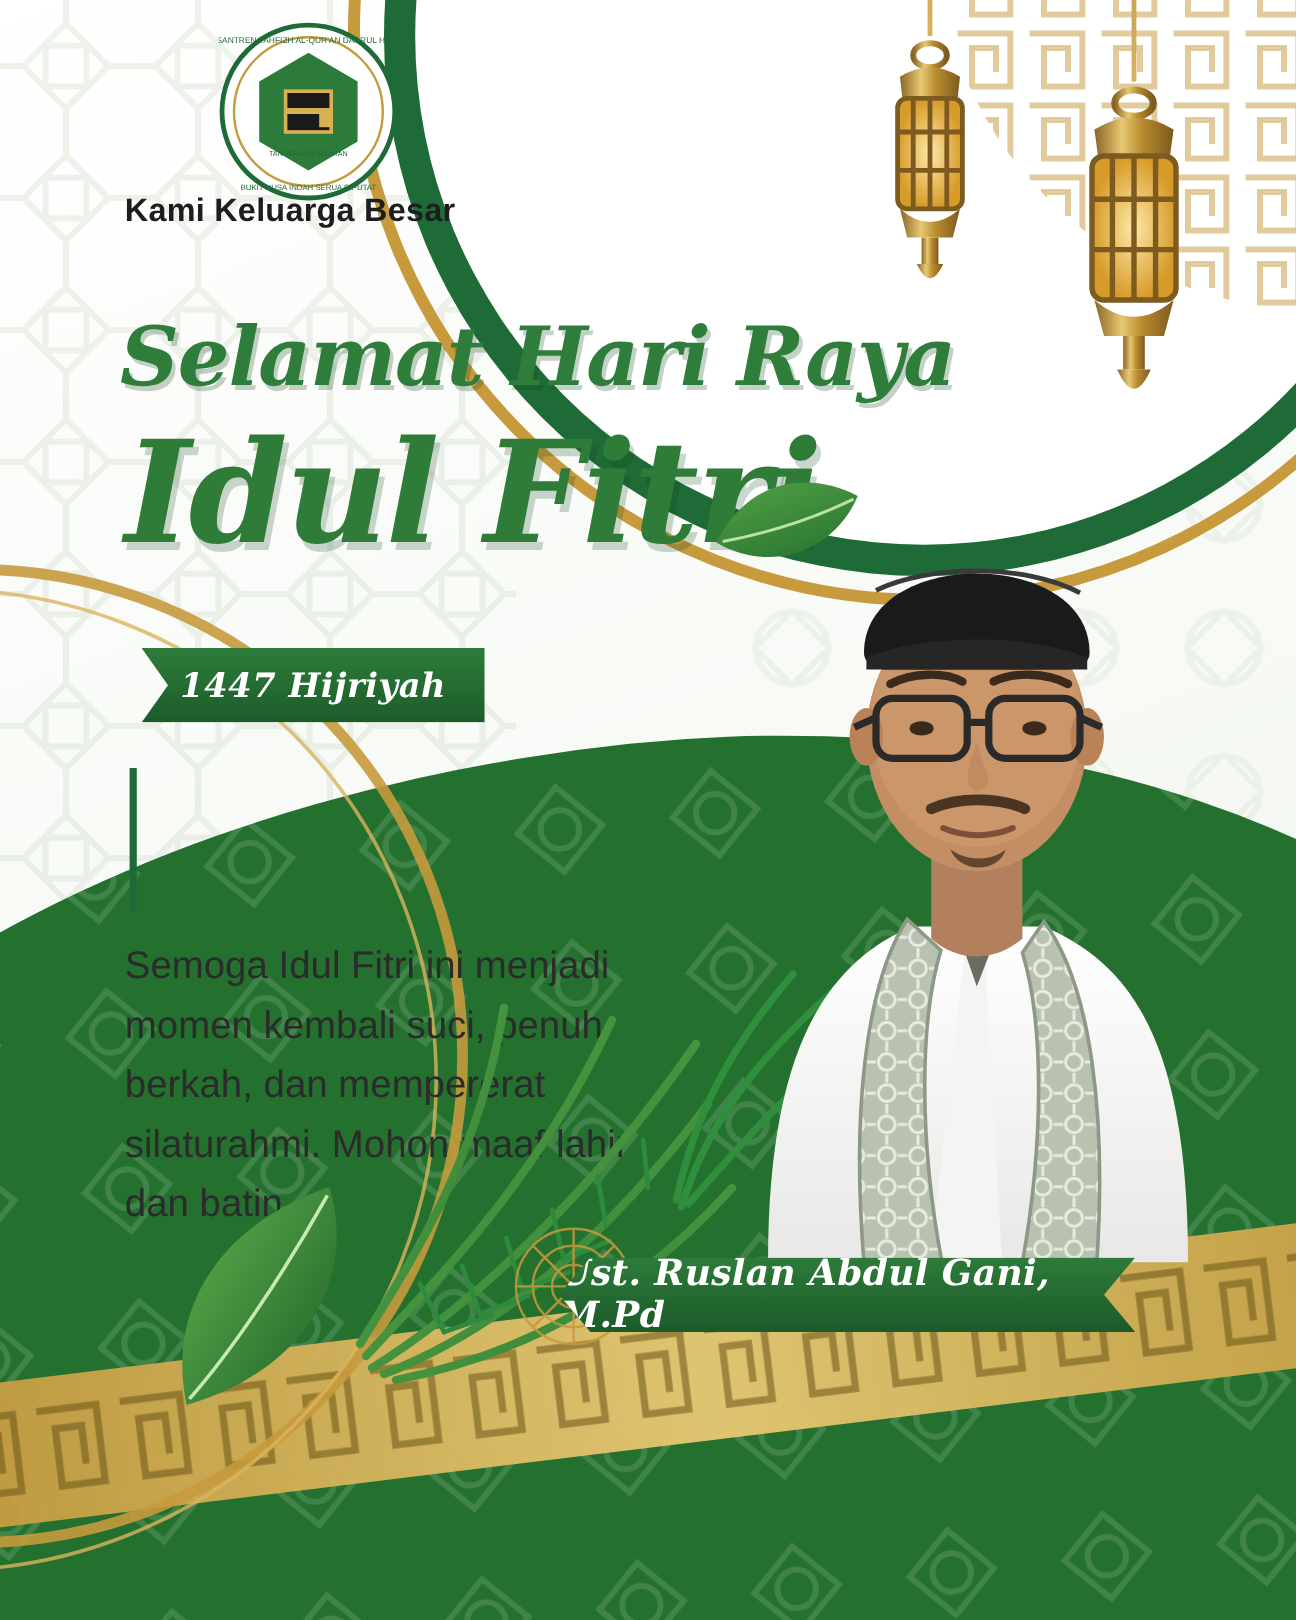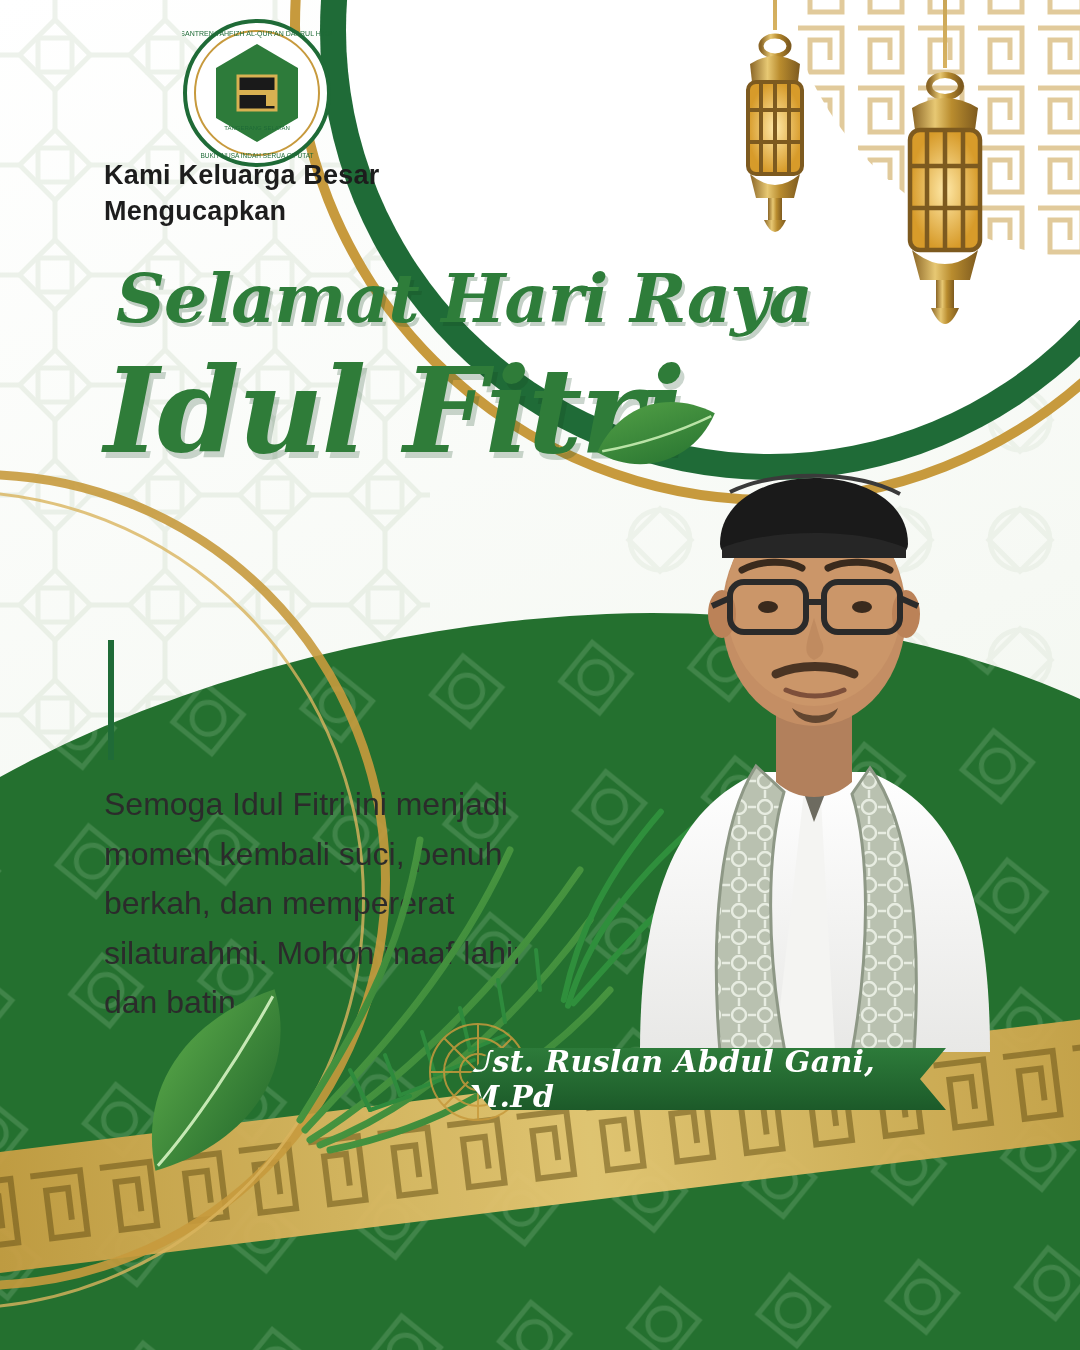--- a/index.html
+++ b/index.html
@@ -138,21 +138,20 @@
   .headline1 {
     position: absolute;
     left: 100px; top: 258px;
     font-family: "DejaVu Serif", serif;
     font-size: 68px;
     font-weight: bold;
     font-style: italic;
     letter-spacing: -1px;
     color: #2e7d3a;
     text-shadow: 3px 4px 0 rgba(20,70,30,.25);
-    margin-left: 16px;
   }
   .headline2 {
     position: absolute;
     left: 104px; top: 352px;
     font-family: "DejaVu Serif", serif;
     font-size: 118px;
     font-weight: bold;
     font-style: italic;
     letter-spacing: -2px;
     line-height: 1;
@@ -377,38 +376,40 @@
       <rect x="56" y="72" width="38" height="5" fill="#d8b152"></rect>
       <rect x="84" y="76" width="10" height="12" fill="#d8b152"></rect>
       <text x="75" y="18" font-size="7" fill="#1f6b37" text-anchor="middle" font-family="'Liberation Sans',sans-serif">PESANTREN TAHFIZH AL-QUR'AN DAARUL HIKMAH</text>
       <text x="75" y="112" font-size="6" fill="#1f6b37" text-anchor="middle" font-family="'Liberation Sans',sans-serif">TANGERANG SELATAN</text>
       <text x="75" y="140" font-size="6.5" fill="#1f6b37" text-anchor="middle" font-family="'Liberation Sans',sans-serif">BUKIT NUSA INDAH SERUA CIPUTAT</text>
     </svg>
   </div>
 
   <div class="intro">
     <div>Kami Keluarga Besar</div>
-    <div>Mengucapkan</div>
   </div>
 
   <div class="headline1">Selamat Hari Raya</div>
   <div class="headline2">Idul Fitri</div>
 
   <svg class="leaf" style="left:600px; top:380px; width:110px; height:110px; transform:rotate(25deg);" viewBox="0 0 110 110">
     <defs>
       <linearGradient id="lg1" x1="0" y1="0" x2="1" y2="1">
         <stop offset="0" stop-color="#5aa84a"></stop>
         <stop offset="1" stop-color="#1f6b2c"></stop>
       </linearGradient>
     </defs>
     <path d="M10 95 C10 40 50 8 100 10 C102 60 62 100 10 95 Z" fill="url(#lg1)"></path>
     <path d="M14 92 C45 70 75 42 98 14" stroke="#b9e3a6" stroke-width="2.5" fill="none"></path>
   </svg>
 
   <div class="ribbon-outline"></div>
+  <div class="ribbon">
+    <span>1447 Hijriyah</span>
+  </div>
 
   <div class="divider-bar"></div>
 
   <div class="message">Semoga Idul Fitri ini menjadi momen kembali suci, penuh berkah, dan mempererat silaturahmi. Mohon maaf lahir dan batin.</div>
 
   <svg style="position:absolute;left:250px;bottom:180px;width:420px;height:360px;" viewBox="0 0 420 360">
     <defs>
       <linearGradient id="palm" x1="0" y1="0" x2="1" y2="1">
         <stop offset="0" stop-color="#6fbc52"></stop>
         <stop offset="1" stop-color="#1e6b2c"></stop>

